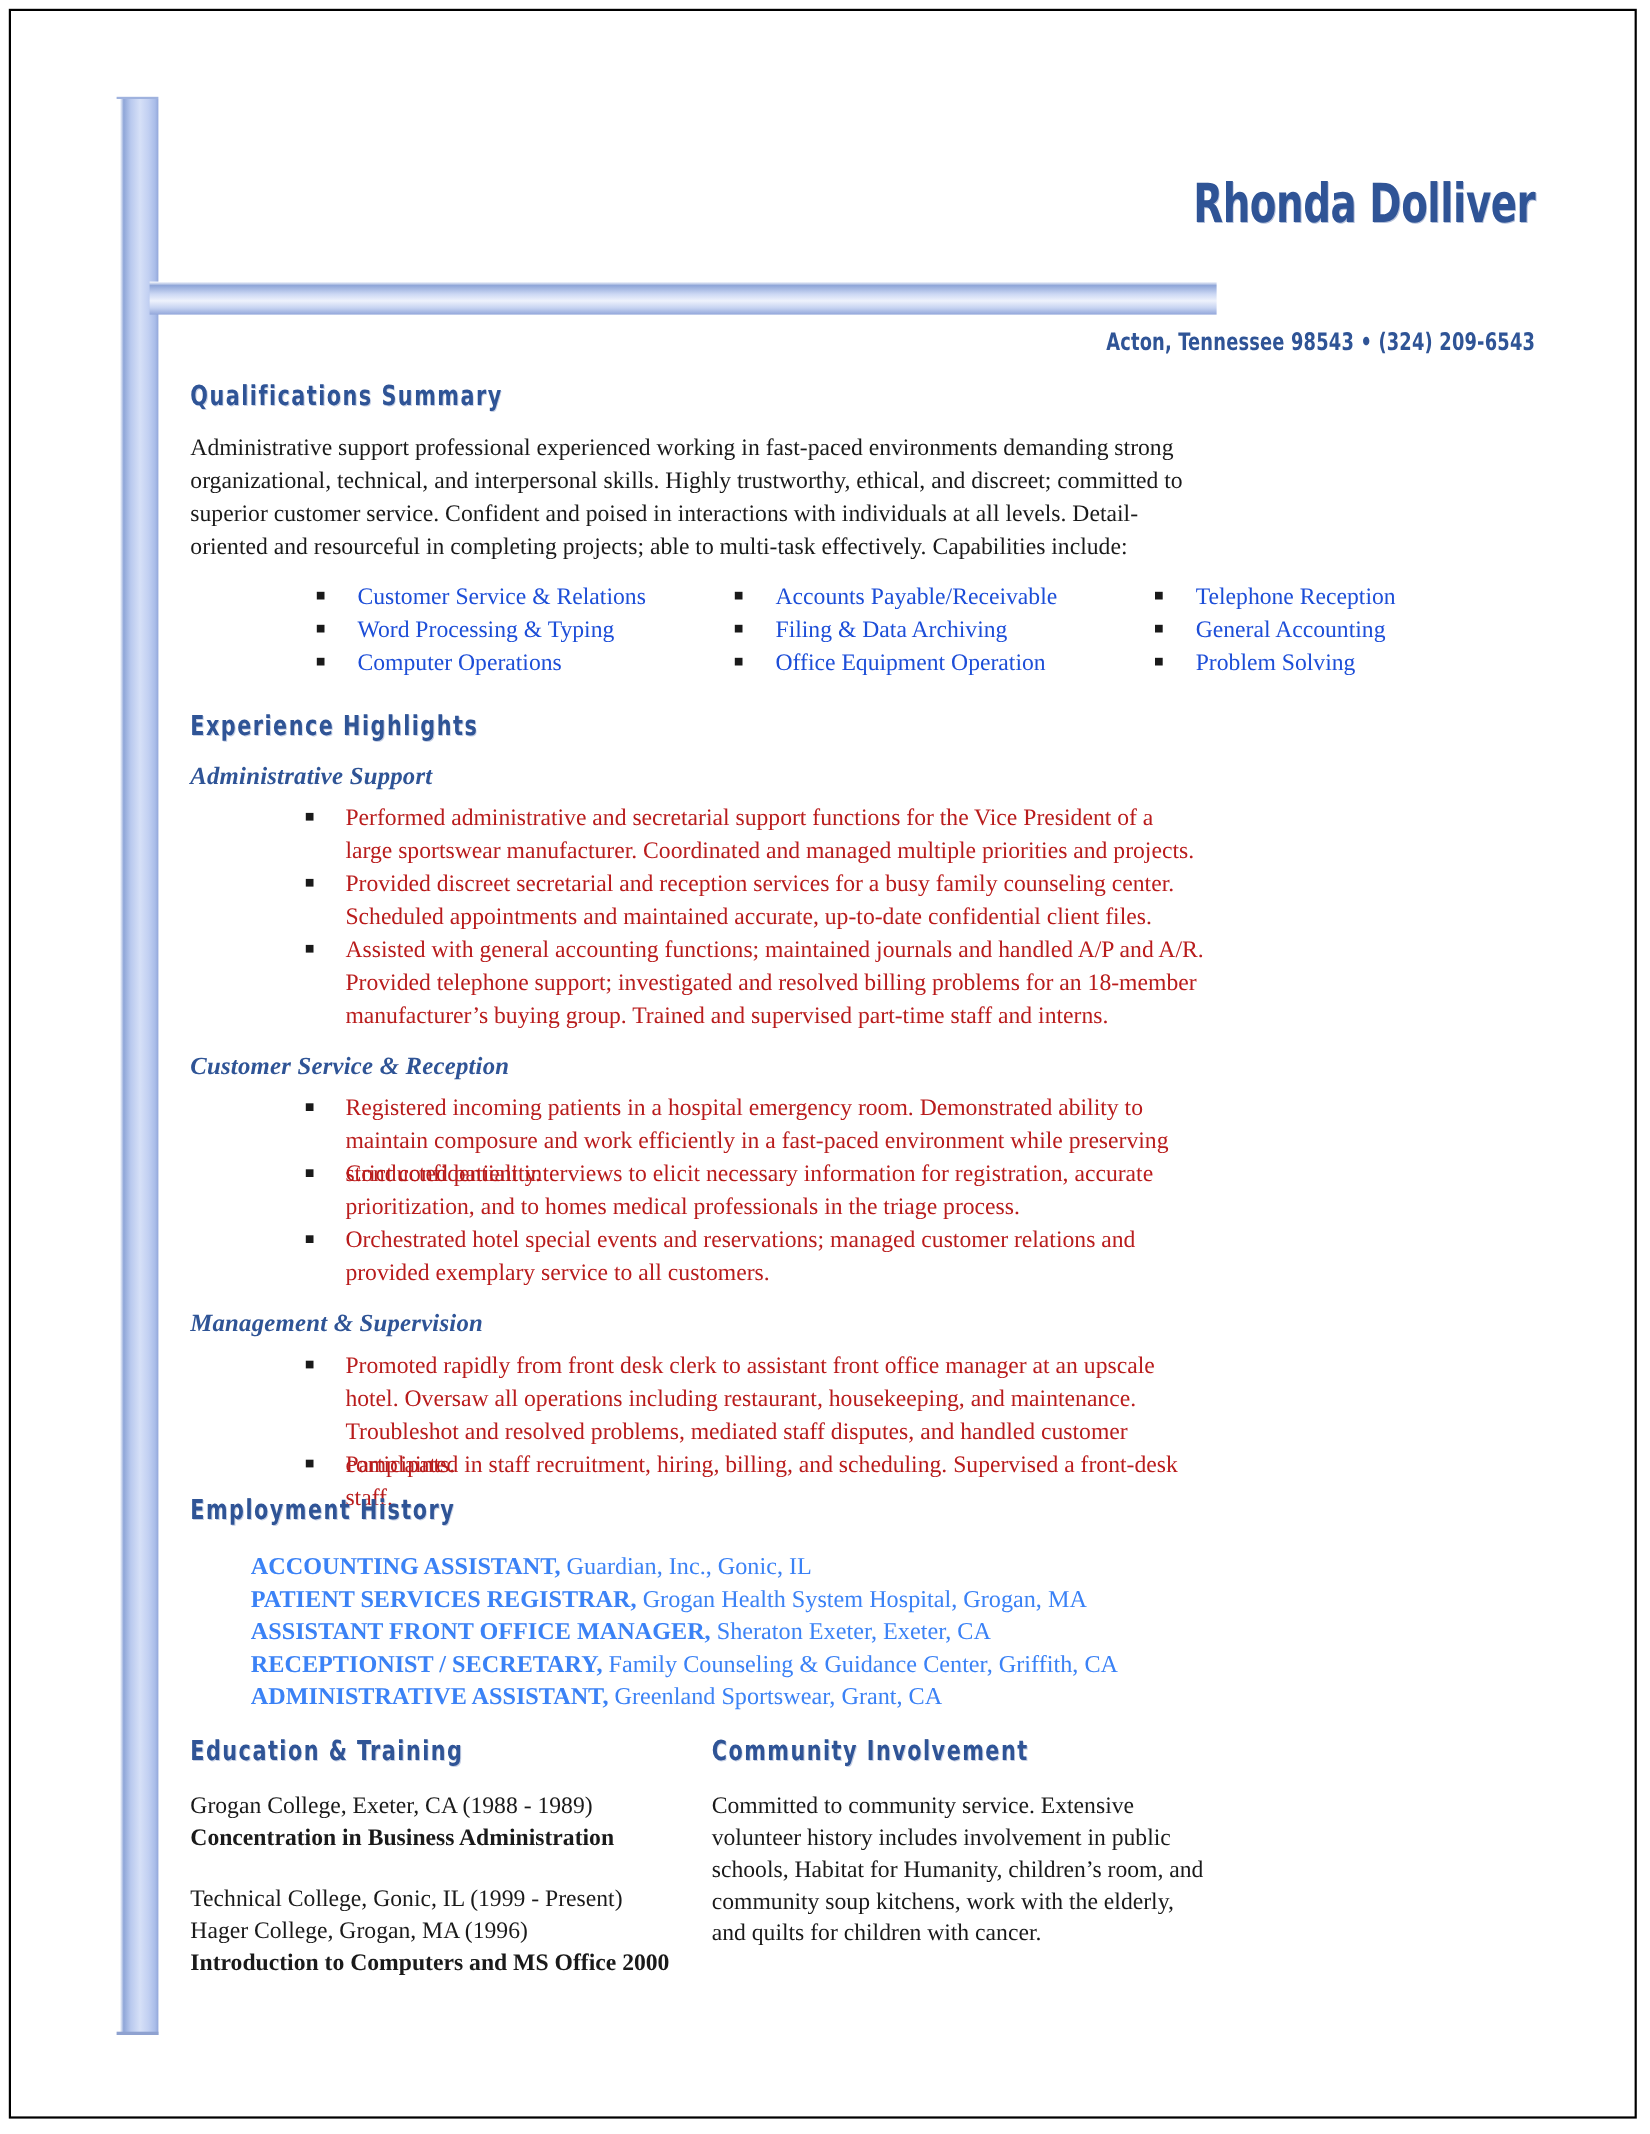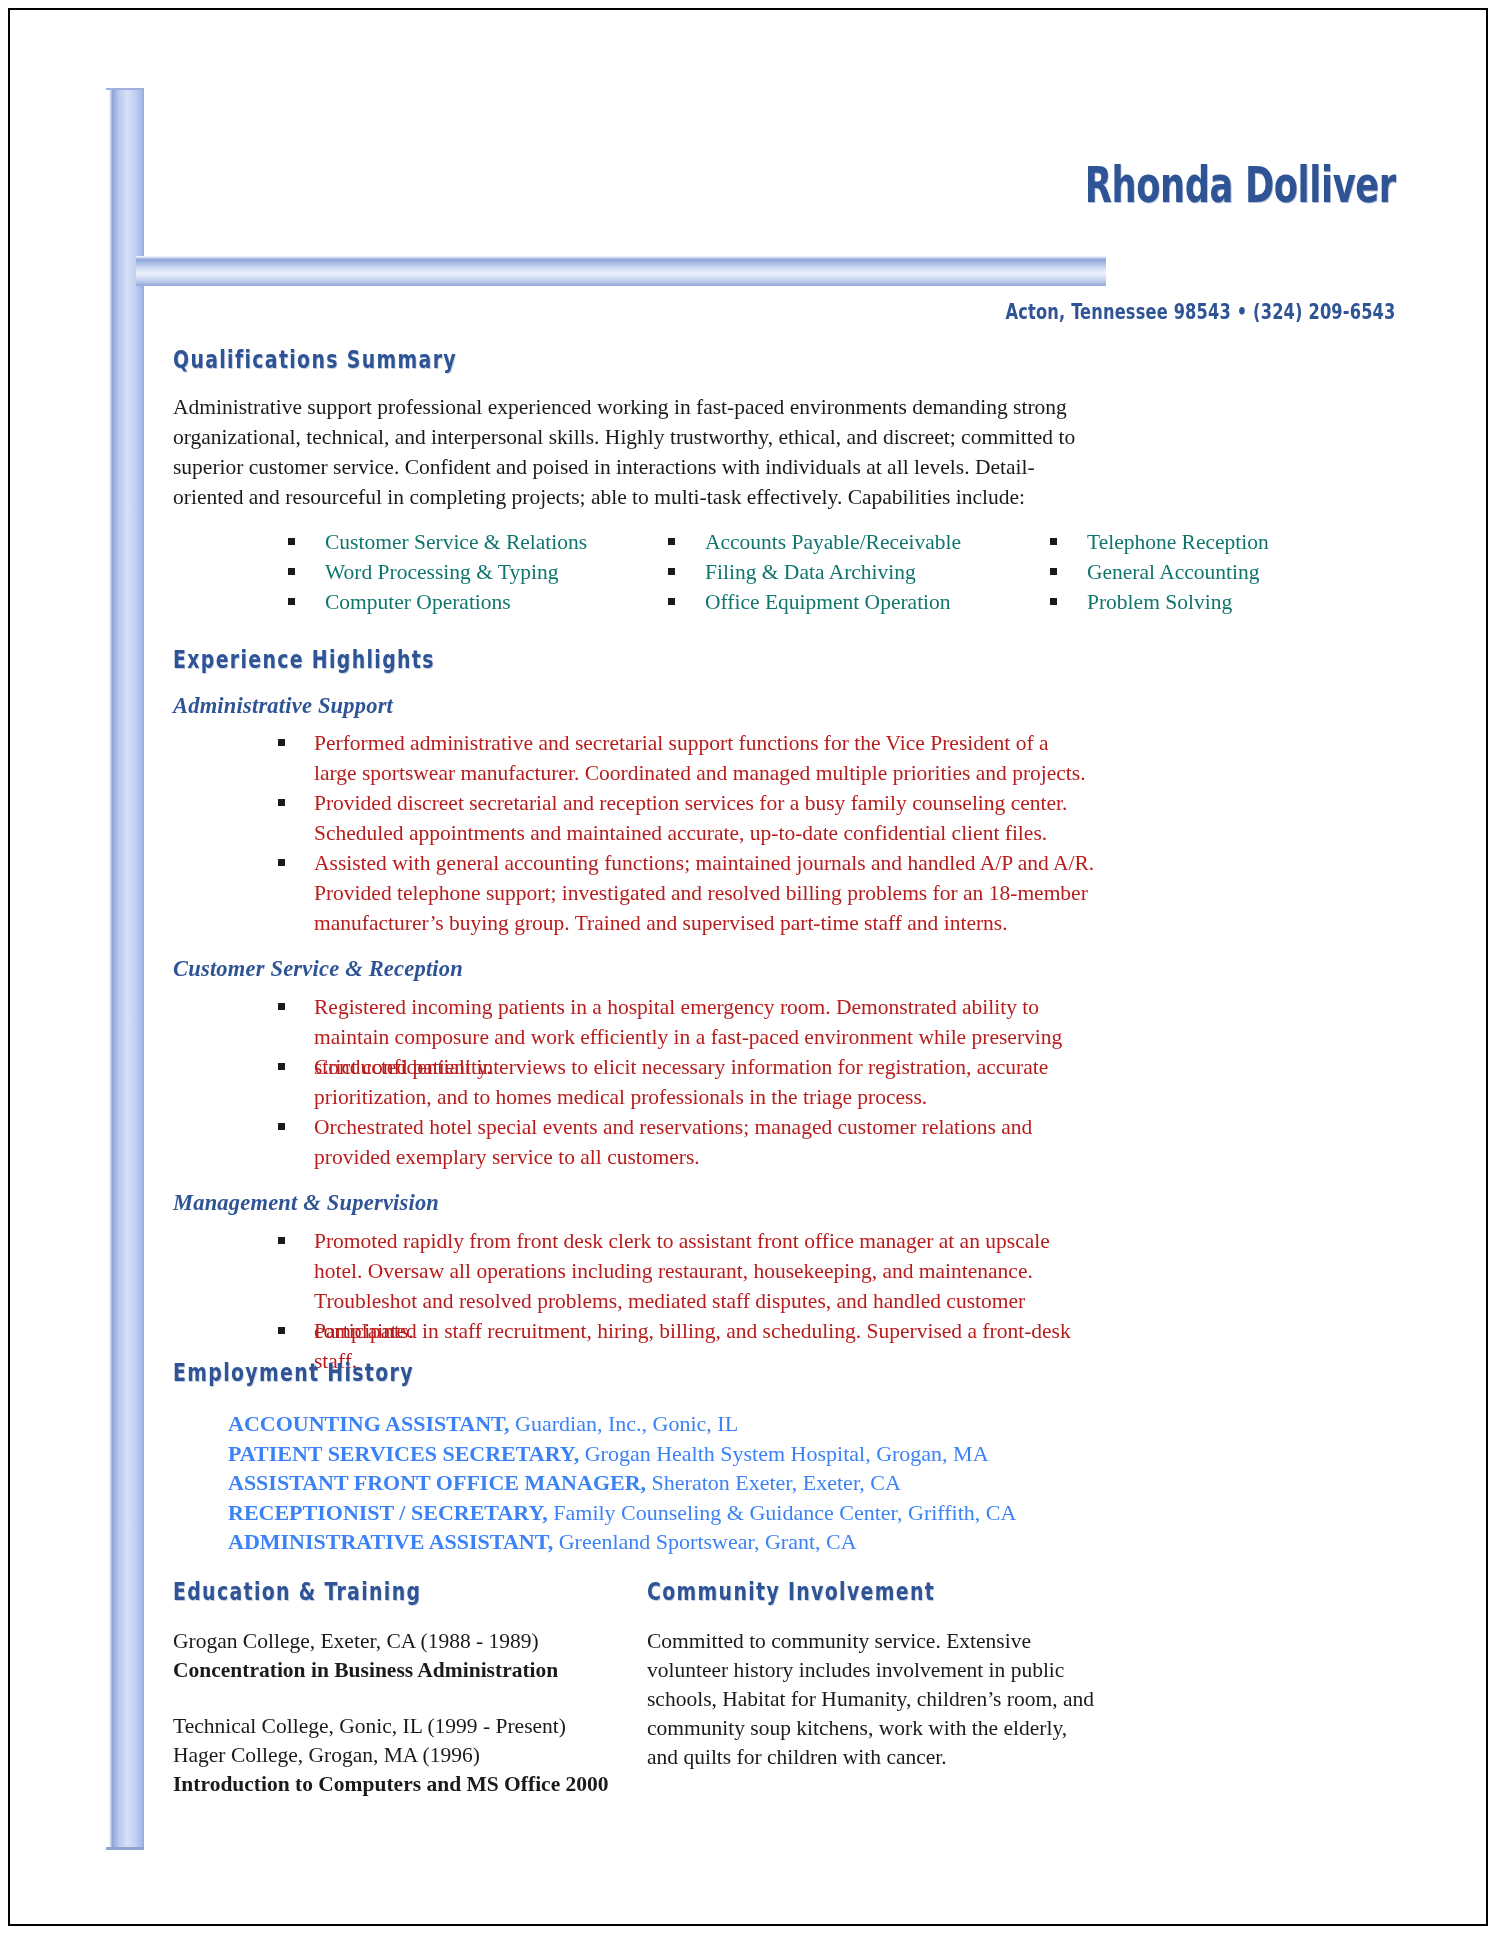--- a/index.html
+++ b/index.html
@@ -164,21 +164,21 @@
     display: flex;
     align-items: flex-start;
     height: 30px;
   }
   .cap-item .bsq { margin-top: 11px; }
   .cap-item .lbl {
     margin-left: 30px;
     font-family: "Liberation Serif", "DejaVu Serif", serif;
     font-size: 21.5px;
     line-height: 30px;
-    color: #0f766e;
+    color: #1d4ed8;
     white-space: nowrap;
   }
 
   
   .exp-bullet {
     position: absolute;
   }
   .exp-bullet .bsq {
     position: absolute;
     left: 0;
@@ -322,21 +322,21 @@
     </div>
     <div class="exp-bullet" style="left:268px; top:1306px; width:830px;">
       <span class="bsq"></span>
       <span class="btext">Participated in staff recruitment, hiring, billing, and scheduling. Supervised a front-desk staff.</span>
     </div>
 
     <div class="sec-head" style="left:163px; top:1348px;">Employment History</div>
 
     <div id="emp-list">
         <div class="emp-line" style="left: 218px; top: 1399px;"><span class="title">ACCOUNTING ASSISTANT,</span><span class="company"> Guardian, Inc., Gonic, IL</span></div>
-        <div class="emp-line" style="left: 218px; top: 1428.5px;"><span class="title">PATIENT SERVICES SECRETARY,</span><span class="company"> Grogan Health System Hospital, Grogan, MA</span></div>
+        <div class="emp-line" style="left: 218px; top: 1428.5px;"><span class="title">PATIENT SERVICES REGISTRAR,</span><span class="company"> Grogan Health System Hospital, Grogan, MA</span></div>
         <div class="emp-line" style="left: 218px; top: 1458px;"><span class="title">ASSISTANT FRONT OFFICE MANAGER,</span><span class="company"> Sheraton Exeter, Exeter, CA</span></div>
         <div class="emp-line" style="left: 218px; top: 1487.5px;"><span class="title">RECEPTIONIST / SECRETARY,</span><span class="company"> Family Counseling &amp; Guidance Center, Griffith, CA</span></div>
         <div class="emp-line" style="left: 218px; top: 1517px;"><span class="title">ADMINISTRATIVE ASSISTANT,</span><span class="company"> Greenland Sportswear, Grant, CA</span></div>
       </div>
 
     <div class="sec-head" style="left:163px; top:1567px;">Education &amp; Training</div>
 
     <div class="edu-line" style="left:163px; top:1617px;">Grogan College, Exeter, CA (1988 - 1989)</div>
     <div class="edu-line-b" style="left:163px; top:1646px;">Concentration in Business Administration</div>
     <div class="edu-line" style="left:163px; top:1702px;">Technical College, Gonic, IL (1999 - Present)</div>

